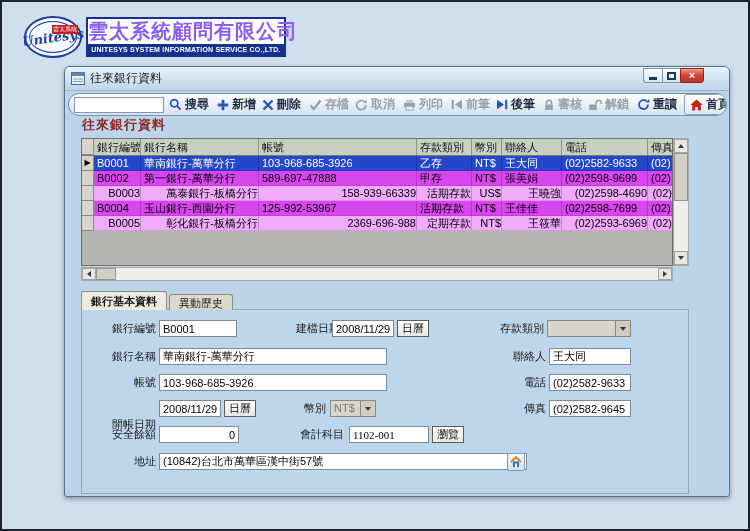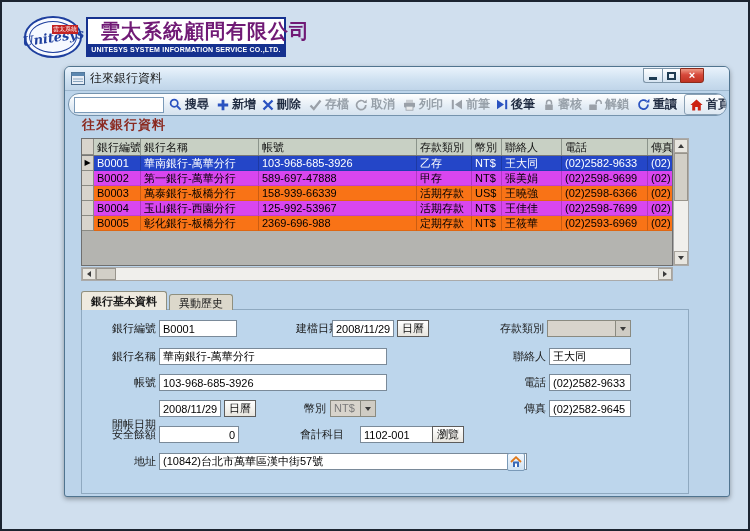--- a/index.html
+++ b/index.html
@@ -5,21 +5,21 @@
   * { box-sizing: border-box; margin: 0; padding: 0; }
   html,body { font-family: "Liberation Sans", "DejaVu Sans", sans-serif; }
   .page { position: relative; width: 750px; height: 531px; background: #d0dfee; border: 2px solid #1b2430; overflow: hidden; }
 
   
   .logo { position:absolute; left:22px; top:14px; width:58px; height:42px; border:2px solid #1e3f9e; border-radius:50%; background:#f6f9ff; display:flex; align-items:center; justify-content:center; }
   .logo-inner { width:48px; height:32px; border:1px solid #1e3f9e; border-radius:50%; display:flex; align-items:center; justify-content:center; position:relative; }
   .logo-script { font-family:"DejaVu Serif", serif; font-style:italic; font-weight:bold; font-size:13px; color:#1e3f9e; transform:rotate(-8deg); }
   .logo-badge { position:absolute; top:3px; right:-2px; background:#c32222; color:#fff; font-size:6px; line-height:7px; padding:1px 1px; white-space:nowrap; }
   .cobox { position:absolute; left:84px; top:15px; width:200px; border:2px solid #15318f; background:#fff; }
-  .cocn { font-size:20px; font-weight:bold; color:#701a75; line-height:25px; letter-spacing:1px; white-space:nowrap;margin-left:12px; }
+  .cocn { font-size:20px; font-weight:bold; color:#8b5cf6; line-height:25px; letter-spacing:1px; white-space:nowrap; }
   .coen { background:#15318f; color:#fff; font-size:7px; font-weight:bold; text-align:center; line-height:11px; letter-spacing:0.2px; white-space:nowrap; }
 
   
   .win { position:absolute; left:62px; top:64px; width:666px; height:431px; background:#bcd4ea; border:1px solid #50748f; border-radius:6px 6px 3px 3px; box-shadow:0 2px 5px rgba(0,0,0,0.35); }
   .titlebar { position:absolute; left:0; top:0; right:0; height:24px; border-radius:5px 5px 0 0; background:linear-gradient(#eaf3fc,#cfe1f1 55%,#c0d5e9); border-bottom:1px solid #9cb6cd; display:flex; align-items:center; padding-left:6px; }
   .tb-title { font-size:12px; color:#1c1c1c; margin-left:5px; }
   .wctrl { position:absolute; top:1px; right:25px; display:flex; }
   .wbtn { height:15px; border:1px solid #7e95a8; background:linear-gradient(#fdfeff,#d7e5f2); display:flex; align-items:center; justify-content:center; }
   .btn-min { width:19px; border-radius:0 0 0 3px; border-right:none; }
   .btn-max { width:18px; border-right:none; }
@@ -37,21 +37,21 @@
   .ticon { display:block; }
 
   
   .sect-title { position:absolute; left:17px; top:49px; font-size:13px; font-weight:bold; color:#8b2a21; letter-spacing:1px; }
 
   
   .grid { position:absolute; left:16px; top:71px; width:592px; height:128px; border:1px solid #6f6f6f; background:#b4b4b0; overflow:hidden; }
   .ghead { display:flex; height:17px; background:#c8d0c4; border-bottom:1px solid #777; }
   .gh { font-size:11px; color:#111; line-height:16px; padding-left:3px; border-right:1px solid #8b948b; overflow:hidden; white-space:nowrap; }
   .grow { display:flex; height:15px; background:#d946ef; }
-  .grow.alt { background:#f97316; }
+  .grow.alt { background:#f0abfc;text-align:right; }
   .grow.sel { background:#2446c8; color:#fff; }
   .gc { font-size:11px; line-height:14px; padding-left:3px; border-right:1px solid rgba(0,0,0,0.18); border-bottom:1px solid rgba(0,0,0,0.10); overflow:hidden; white-space:nowrap; }
   .csel { width:12px; padding:0; background:#d8d4cc; border-right:1px solid #8b8b84; border-bottom:1px solid #8b8b84; font-size:8px; line-height:14px; text-align:center; color:#000; }
   .c0{width:47px}.c1{width:118px}.c2{width:158px}.c3{width:55px}.c4{width:30px}.c5{width:60px}.c6{width:86px}.c7{flex:1;border-right:none}
 
   
   .vscroll { position:absolute; left:608px; top:71px; width:16px; height:128px; background:#f0efec; border:1px solid #aaa; display:flex; flex-direction:column; }
   .hscroll { position:absolute; left:16px; top:200px; width:592px; height:14px; background:#f0efec; border:1px solid #aaa; display:flex; }
   .sbtn { background:#e8e6e0; border:1px solid #a8a49c; display:flex; align-items:center; justify-content:center; flex:none; }
   .sbtn.v { width:14px; height:14px; }
@@ -247,21 +247,21 @@
             <div class="gc c7">(02)</div>
           </div>
           <div class="grow alt">
             <div class="gc csel"></div>
             <div class="gc c0">B0003</div>
             <div class="gc c1">萬泰銀行-板橋分行</div>
             <div class="gc c2">158-939-66339</div>
             <div class="gc c3">活期存款</div>
             <div class="gc c4">US$</div>
             <div class="gc c5">王曉強</div>
-            <div class="gc c6">(02)2598-6366</div>
+            <div class="gc c6">(02)2598-4690</div>
             <div class="gc c7">(02)</div>
           </div>
           <div class="grow">
             <div class="gc csel"></div>
             <div class="gc c0">B0004</div>
             <div class="gc c1">玉山銀行-西園分行</div>
             <div class="gc c2">125-992-53967</div>
             <div class="gc c3">活期存款</div>
             <div class="gc c4">NT$</div>
             <div class="gc c5">王佳佳</div>
@@ -343,21 +343,21 @@
         <span class="selarw">
             <span class="tri-dn"></span>
           </span>
       </div>
       <div class="flabel" style="left:412px;top:90px;width:52px;">傳真</div>
       <input class="inp" style="left: 467px; top: 90px; width: 82px;" value="(02)2582-9645">
 
       <div class="flabel" style="left:2px;top:116px;width:72px;">安全餘額</div>
       <input class="inp" style="left: 77px; top: 116px; width: 80px; text-align: right;" value="0">
       <div class="flabel" style="left:200px;top:116px;width:62px;">會計科目</div>
-      <input class="inp" style="left: 278px; top: 116px; width: 80px;" value="1102-001">
+      <input class="inp" style="left: 267px; top: 116px; width: 80px; font-family: Liberation Serif, serif;" value="1102-001">
       <div class="btn3d" style="left:350px;top:116px;width:32px;">瀏覽</div>
 
       <div class="flabel" style="left:2px;top:143px;width:72px;">地址</div>
       <input class="inp" style="left: 77px; top: 143px; width: 368px;" value="(10842)台北市萬華區漢中街57號">
       <div class="addr-btn" style="left:425px;top:143px;">
         <svg width="12" height="12" viewBox="0 0 12 12">
             <path d="M1 6 L6 1.2 L11 6" fill="none" stroke="#e07818" stroke-width="1.8"></path>
             <rect x="3" y="5.5" width="6" height="5.5" fill="#3a6ab8"></rect>
             <rect x="5" y="7.5" width="2" height="3.5" fill="#fff"></rect>
           </svg>

